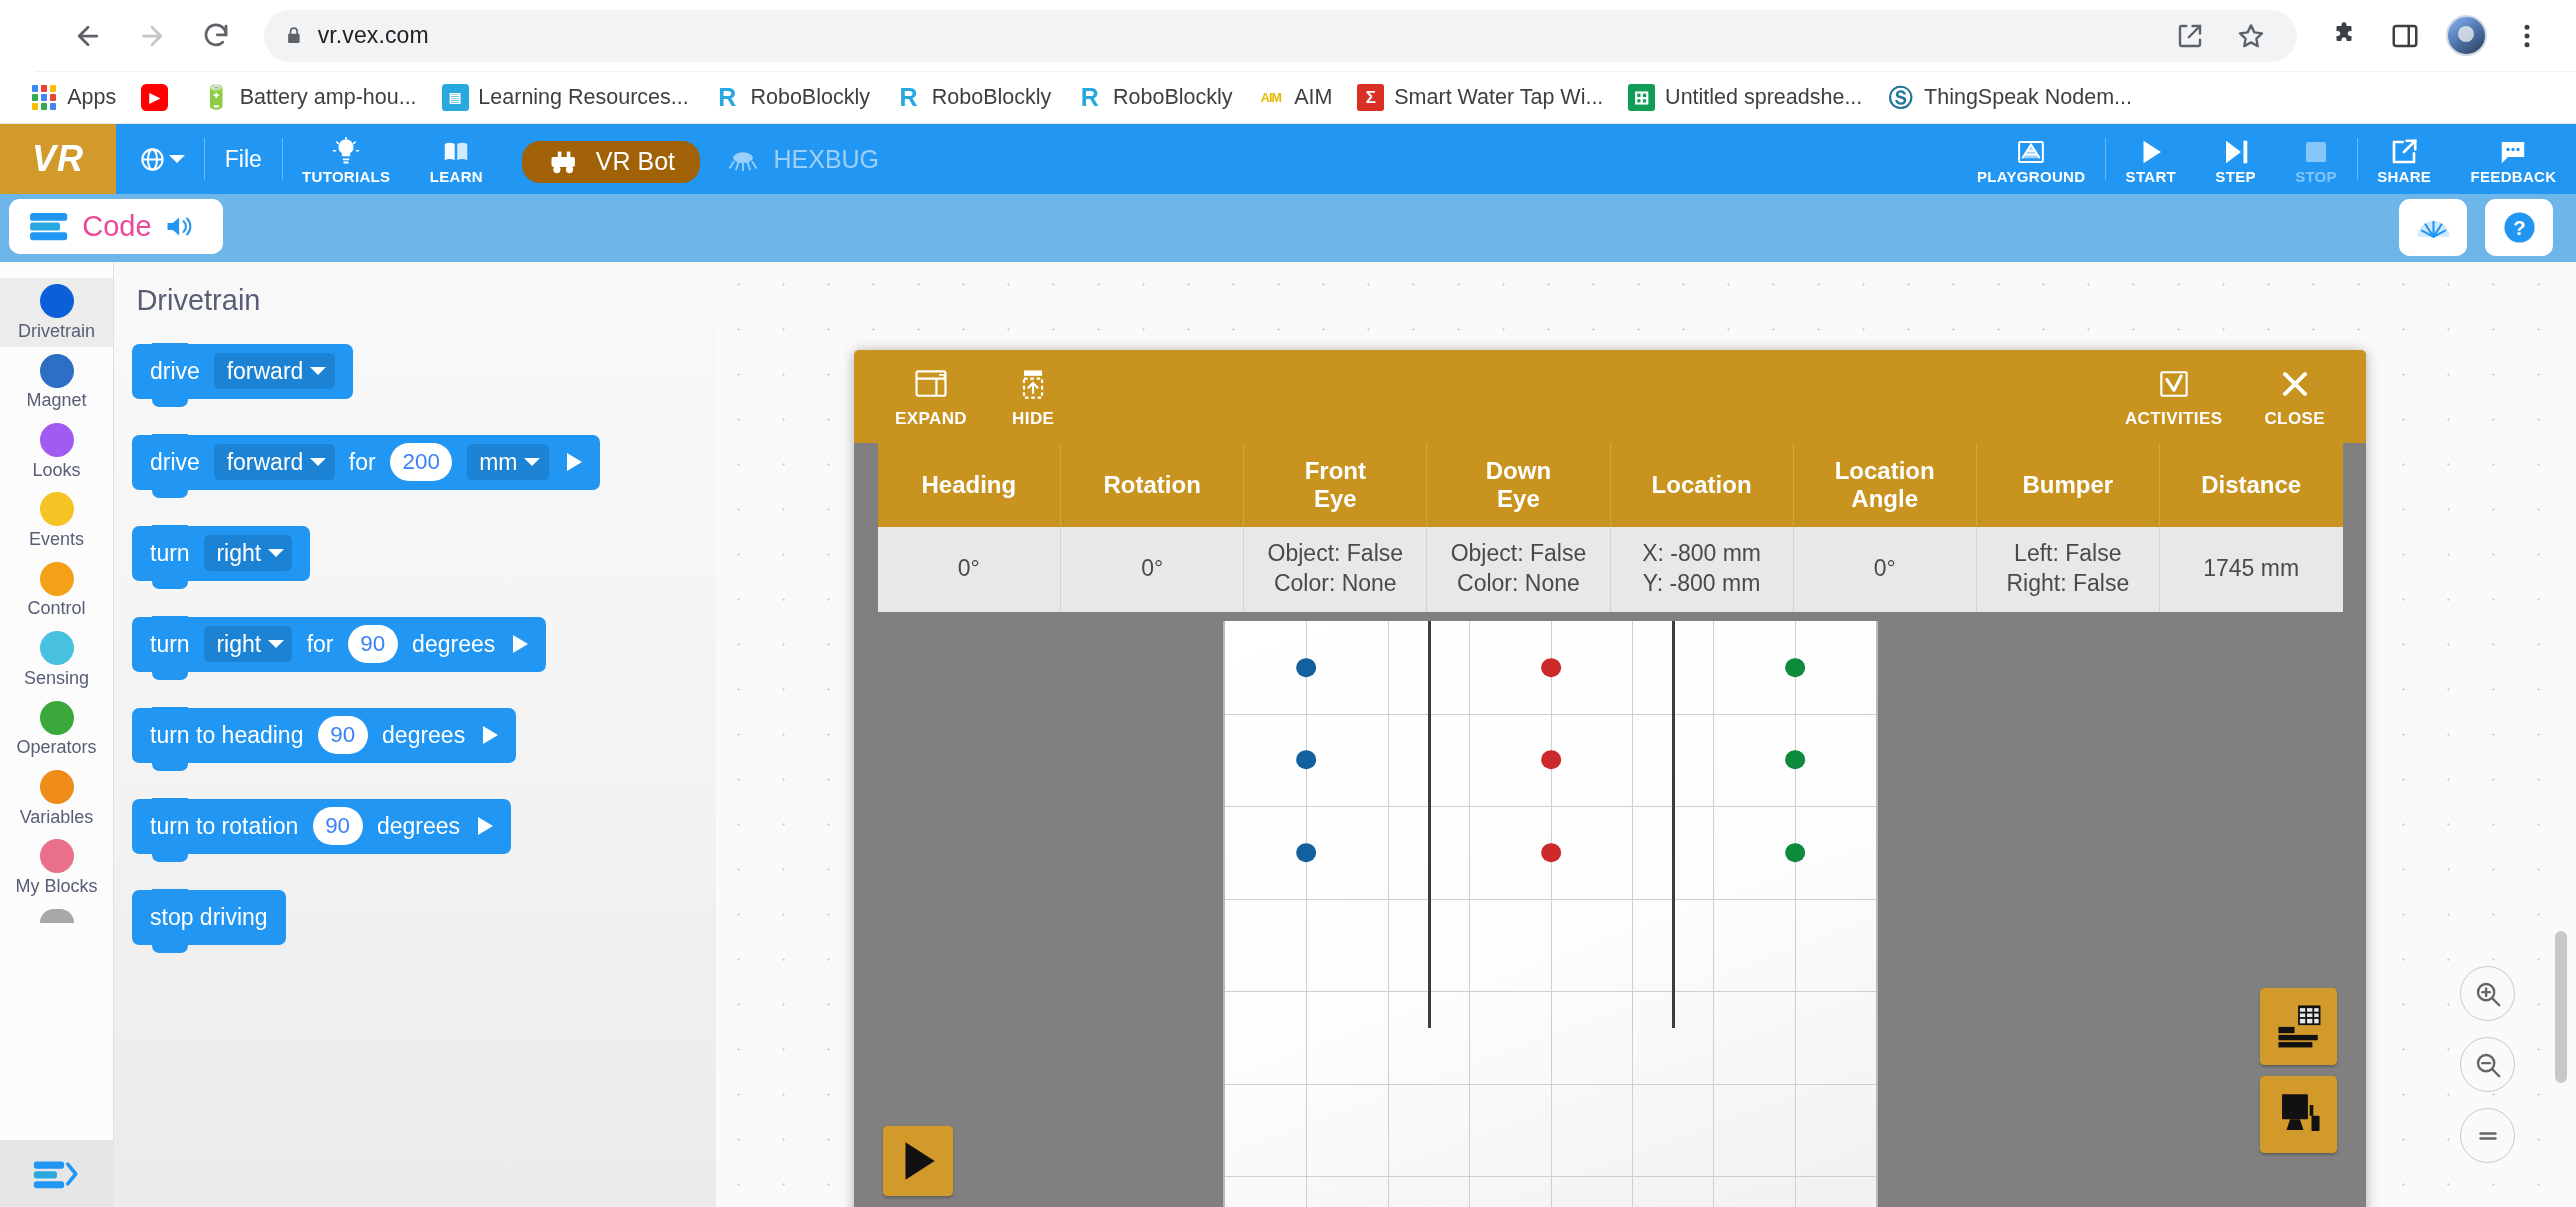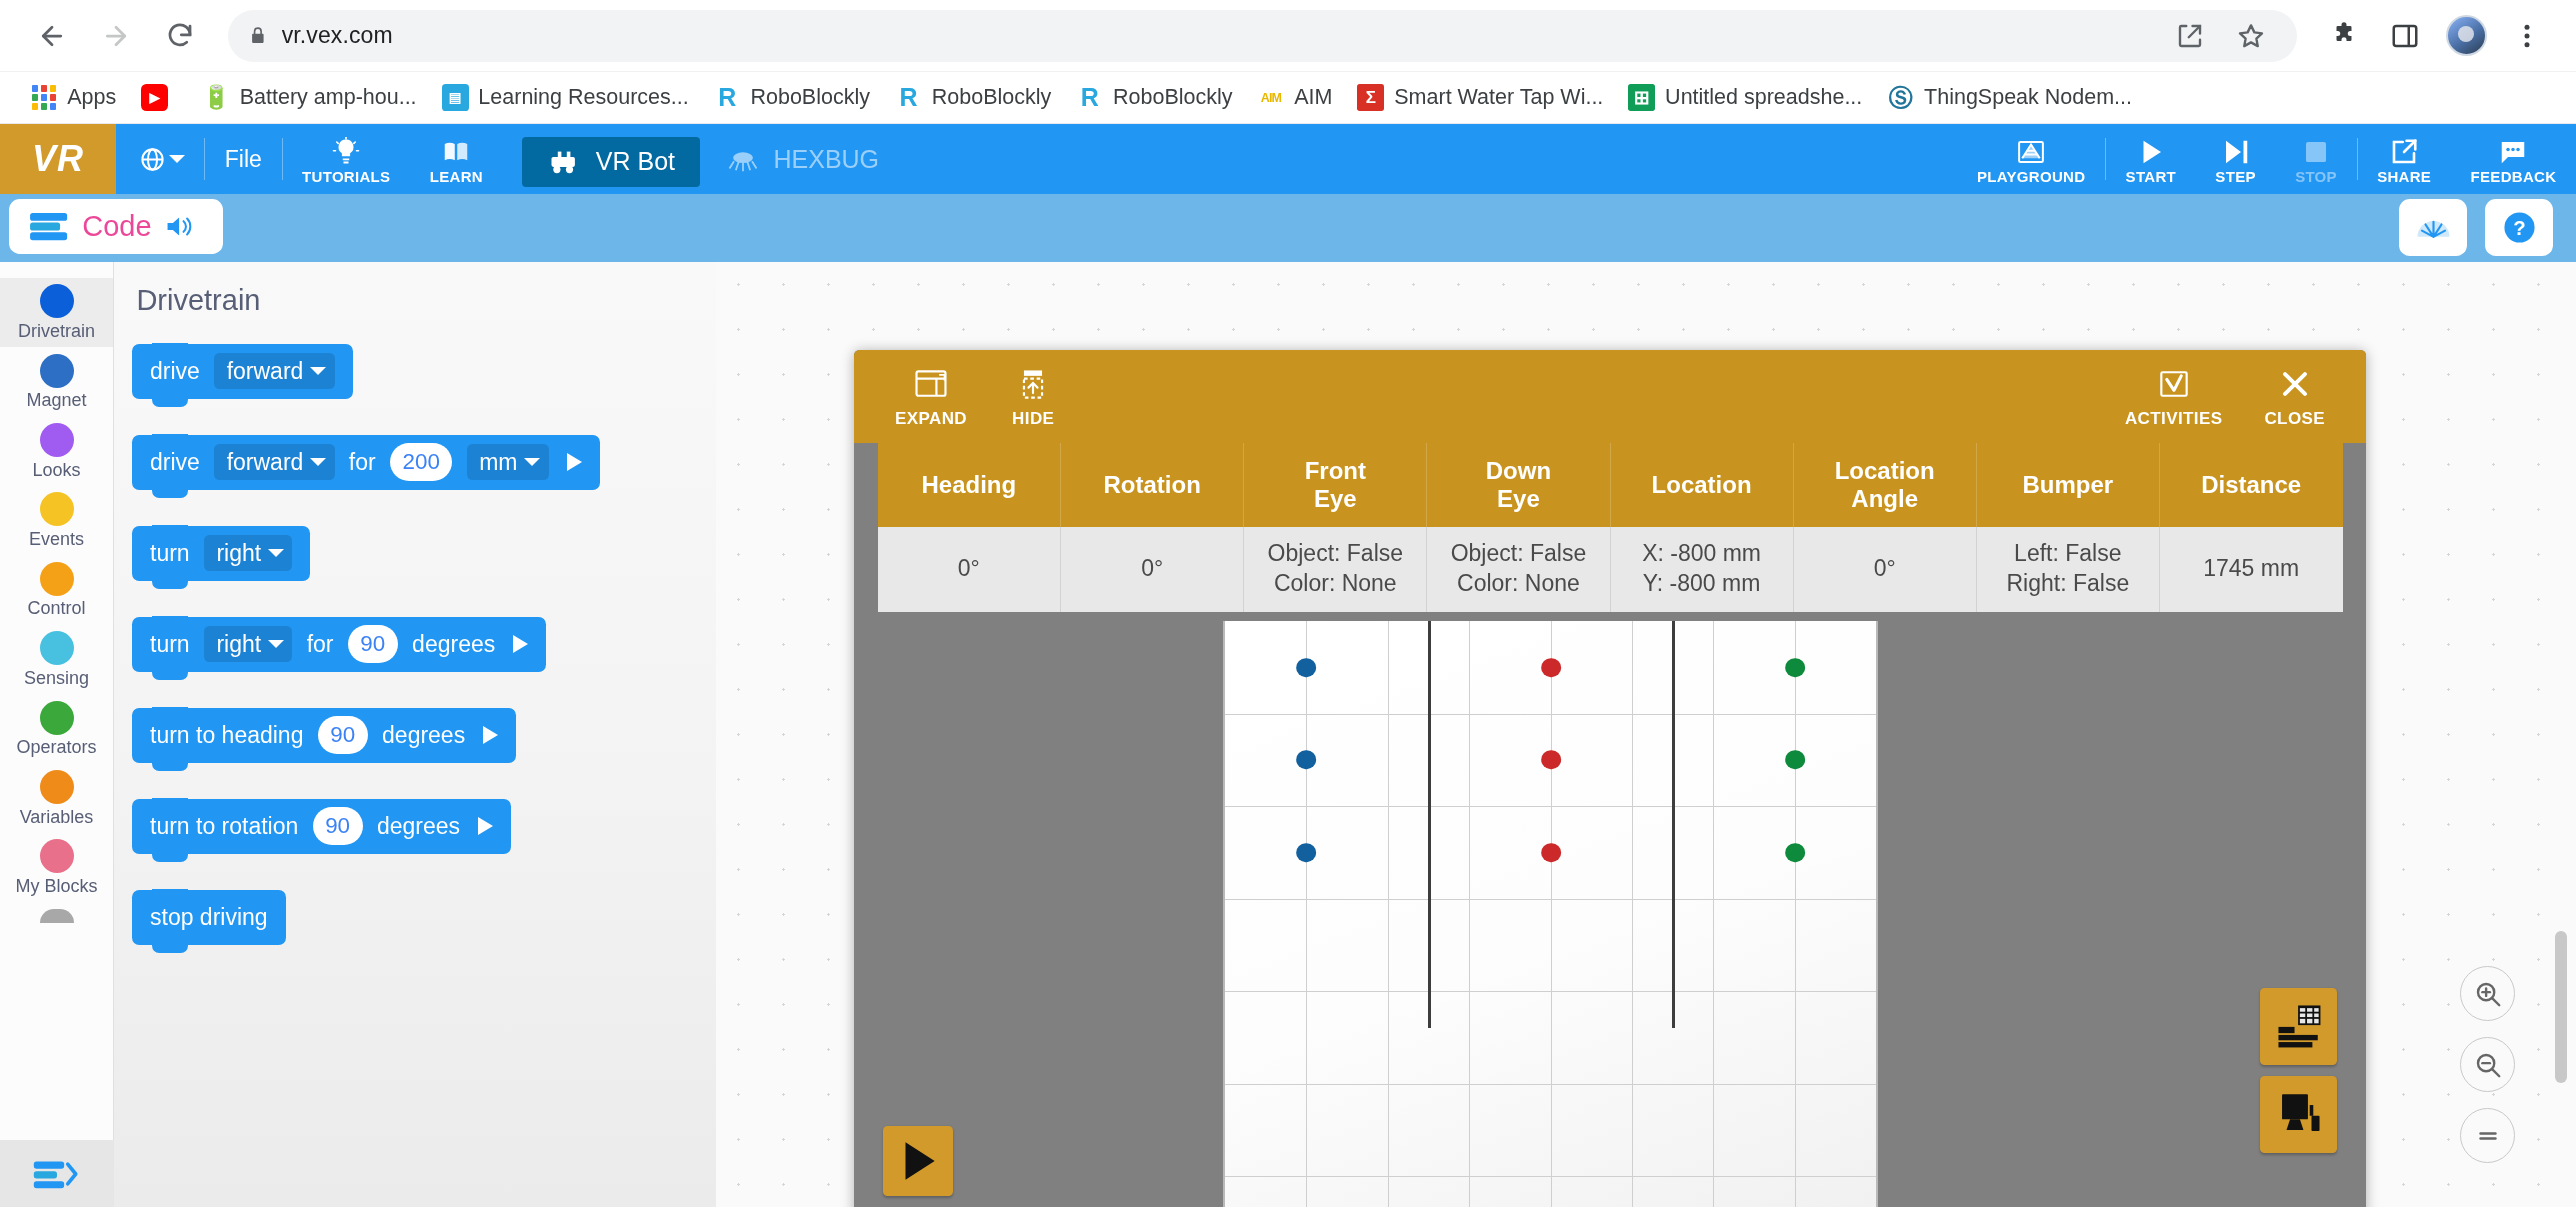--- a/index.html
+++ b/index.html
@@ -8,20 +8,21 @@
     font-family: "Liberation Sans", sans-serif;
     overflow: hidden; background: #fff;
   }
 
   
   #browser-chrome { width: 100%; background: #ffffff; }
   #nav-bar {
     height: 72px; display: flex; align-items: center;
     padding: 0 23px; gap: 7.2px;
     border-bottom: 0.9px solid #f1f1f1;
+    margin-left: 36px;
   }
   .nav-btn {
     width: 57px; height: 57px; display: flex;
     align-items: center; justify-content: center;
     border-radius: 50%; color: #5f6368; flex: 0 0 auto;
   }
   .nav-btn svg { width: 30px; height: 30px; }
   .nav-btn.disabled { color: #c4c7c5; }
   #omnibox {
     flex: 1 1 auto; height: 52px; margin-left: 12.5px;
@@ -95,21 +96,21 @@
   .tb-item .ti-glyph svg { width: 30px; height: 30px; }
   .tb-item .ti-label { font-size: 15px; font-weight: bold; letter-spacing: 0.3px; }
   .tb-item.text-only { justify-content:center; }
   .tb-item.text-only .ti-label { font-size: 23px; font-weight: normal; letter-spacing: 0; }
   .tb-item.dim { color: rgba(255,255,255,.45); }
   #robot-group { display:flex; align-items:center; margin-left: 19.7px; gap: 0; }
   .robot-pill {
     height: 70px; display:flex; align-items:center; gap: 12.5px;
     padding: 0 25px; color:#fff; font-size: 25px;
   }
-  .robot-pill.active { background:#0369a1; border-radius: 4px; height: 50px; margin-top:5.4px; }
+  .robot-pill.active { background:#a16207; border-radius: 18px; height: 42px; margin-top:5.4px; }
   .robot-pill.inactive { color: rgba(255,255,255,.55); }
   .robot-pill svg { width: 36px; height: 27px; }
   #toolbar-mid { display:flex; align-items:center; gap: 0; margin-left: 107px; }
   #project-pill {
     display:flex; align-items:center; gap: 14.3px; margin-left: 25px;
     background: rgba(255,255,255,.12); border-radius: 9px;
     padding: 10.7px 25px; color:#fff; font-size: 25px;
   }
   #project-pill .hexdot { width: 23px; height: 27px; }
   #toolbar-right { margin-left:auto; display:flex; align-items:stretch; }

